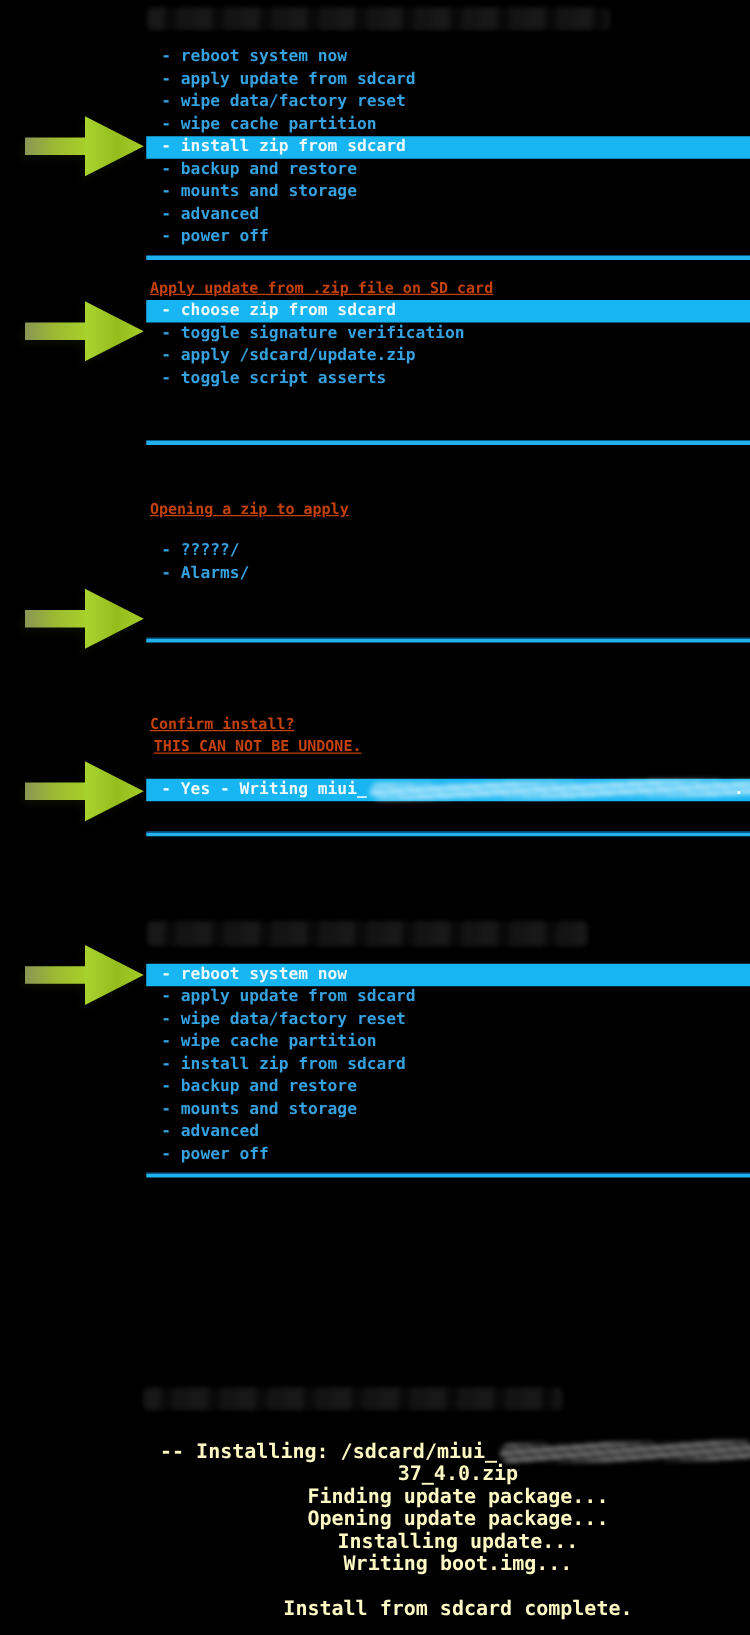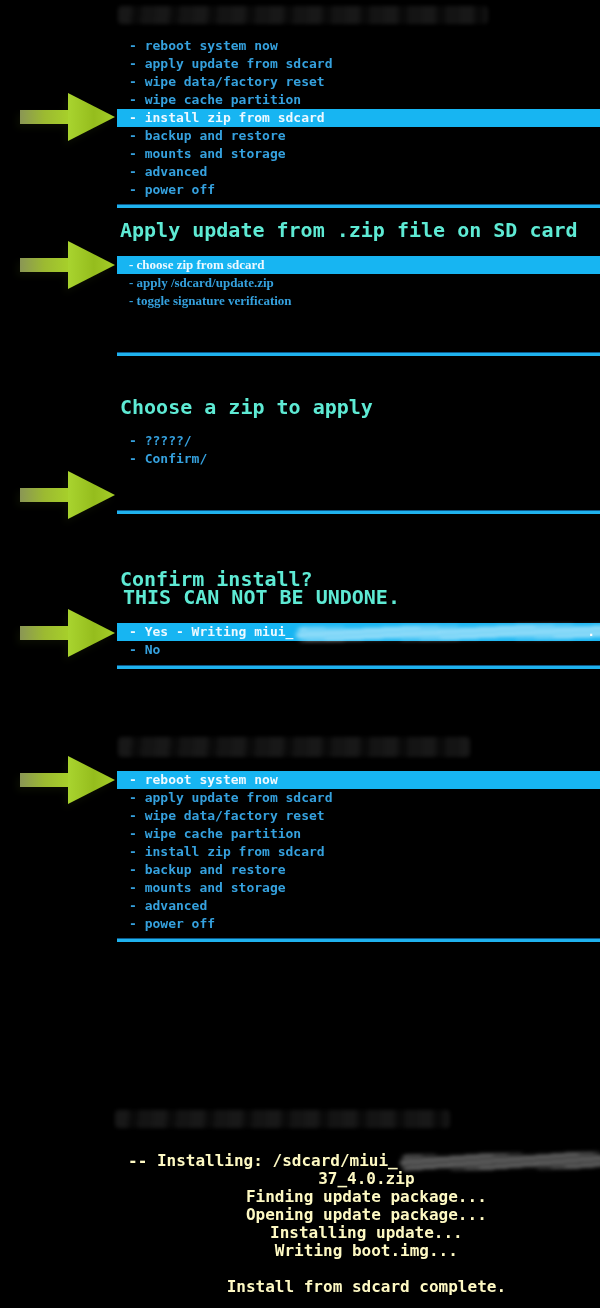--- a/index.html
+++ b/index.html
@@ -1,18 +1,18 @@
 <!DOCTYPE html>
 <html><head>
 <meta charset="utf-8">
 <style>
   html,body{margin:0;padding:0;background:#000;}
   body{position:relative;width:600px;height:1308px;overflow:hidden;
        font-family:"DejaVu Sans Mono",monospace;font-weight:bold;}
-  .title{position:absolute;left:120px;color:#5eead4;font-size:20px;line-height:18px;white-space:pre;}
+  .title{position:absolute;left:120px;color:#c2410c;font-size:12px;line-height:18px;white-space:pre;text-decoration:underline;}
   .menu{position:absolute;left:117px;right:0;}
   .row{height:18px;line-height:18px;font-size:13px;color:#35A1DE;padding-left:12px;white-space:pre;position:relative;}
   .row.hl{background:#17B5F2;color:#EDF9FF;}
   .sep{position:absolute;left:117px;right:0;height:4px;
        background:linear-gradient(#0c5a8c 0 1px,#1FB2EE 1px);}
   .arrow{position:absolute;left:18px;width:100px;height:52px;
          filter:drop-shadow(-3px 4px 3px rgba(10,14,2,.85));}
   .redacted{position:absolute;border-radius:4px;filter:blur(2px);opacity:.95;
        background:repeating-linear-gradient(93deg,#1a1a1a 0 14px,#0b0b0b 14px 24px,#161616 24px 38px);}
   .scribble-cyan{display:inline-block;height:13px;border-radius:7px;vertical-align:middle;
@@ -57,51 +57,51 @@
         <stop offset="1" stop-color="#a4cd28"></stop>
       </linearGradient>
     </defs>
     <rect x="2" y="19" width="49" height="14" fill="url(#agrad)"></rect>
     <polygon points="50,2 50,50 97,26" fill="url(#hgrad)"></polygon>
   </svg>
 </div>
 
 <div>
   <div class="title" style="top:221px;">Apply update from .zip file on SD card</div>
-  <div class="menu" id="menu1" style="top:256px;font-family:Liberation Serif, serif;">
+  <div class="menu" id="menu1" style="top:240px;">
       <div class="row hl"><span>- choose zip from sdcard</span></div>
+      <div class="row"><span>- toggle signature verification</span></div>
       <div class="row"><span>- apply /sdcard/update.zip</span></div>
-      <div class="row"><span>- toggle signature verification</span></div>
+      <div class="row"><span>- toggle script asserts</span></div>
     </div>
   <div class="sep" style="top:352px;"></div>
   <svg class="arrow" style="top:239px;" viewBox="0 0 100 52">
     <rect x="2" y="19" width="49" height="14" fill="url(#agrad)"></rect>
     <polygon points="50,2 50,50 97,26" fill="url(#hgrad)"></polygon>
   </svg>
 </div>
 
 <div>
-  <div class="title" style="top:398px;">Choose a zip to apply</div>
+  <div class="title" style="top:398px;">Opening a zip to apply</div>
   <div class="menu" id="menu2" style="top:432px;">
       <div class="row"><span>- ?????/</span></div>
-      <div class="row"><span>- Confirm/</span></div>
+      <div class="row"><span>- Alarms/</span></div>
     </div>
   <div class="sep" style="top:510px;"></div>
   <svg class="arrow" style="top:469px;" viewBox="0 0 100 52">
     <rect x="2" y="19" width="49" height="14" fill="url(#agrad)"></rect>
     <polygon points="50,2 50,50 97,26" fill="url(#hgrad)"></polygon>
   </svg>
 </div>
 
 <div>
   <div class="title" style="top:570px;">Confirm install?</div>
   <div class="title" style="top:588px;left:123px;">THIS CAN NOT BE UNDONE.</div>
   <div class="menu" id="menu3" style="top:623px;">
       <div class="row hl"><span>- Yes - Writing miui_</span><span class="scribble-cyan"></span><span class="row-suffix">.</span></div>
-      <div class="row"><span>- No</span></div>
     </div>
   <div class="sep" style="top:665px;"></div>
   <svg class="arrow" style="top:607px;" viewBox="0 0 100 52">
     <rect x="2" y="19" width="49" height="14" fill="url(#agrad)"></rect>
     <polygon points="50,2 50,50 97,26" fill="url(#hgrad)"></polygon>
   </svg>
 </div>
 
 <div>
   <div class="redacted" style="left:118px;top:737px;width:352px;height:20px;"></div>

